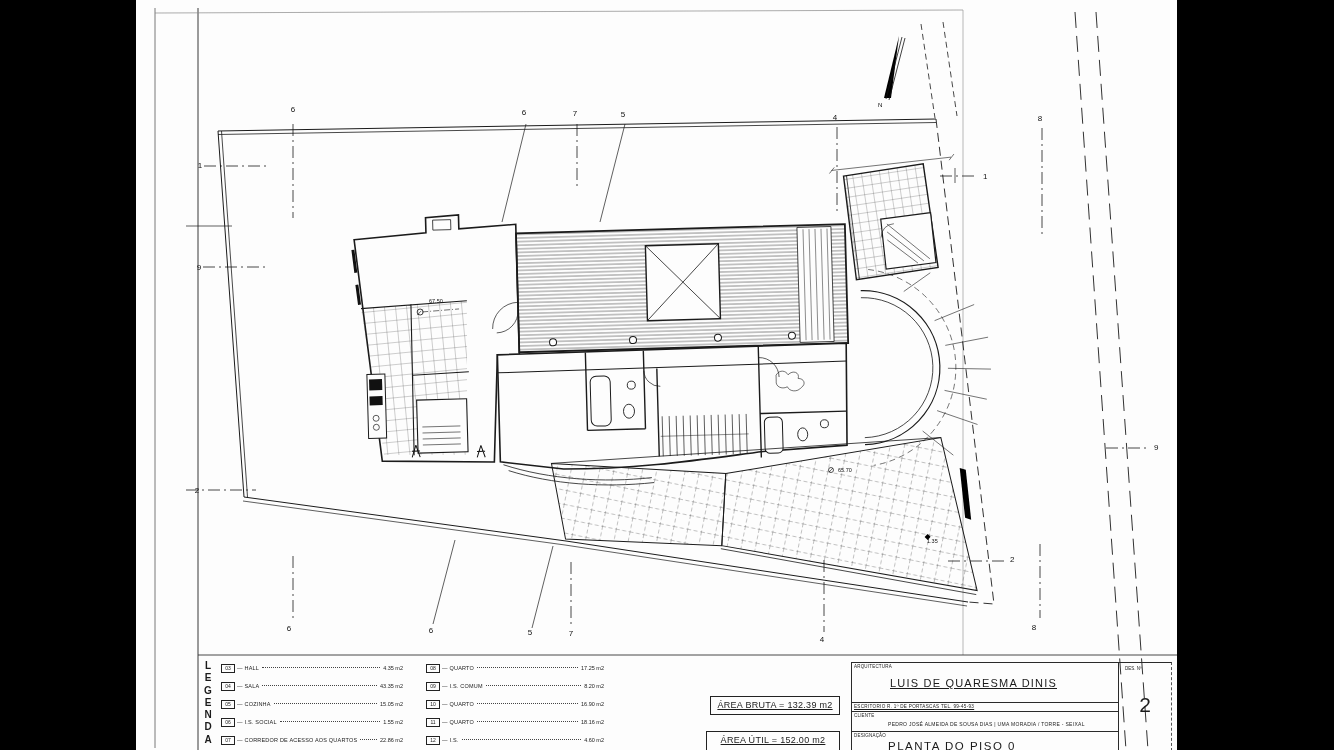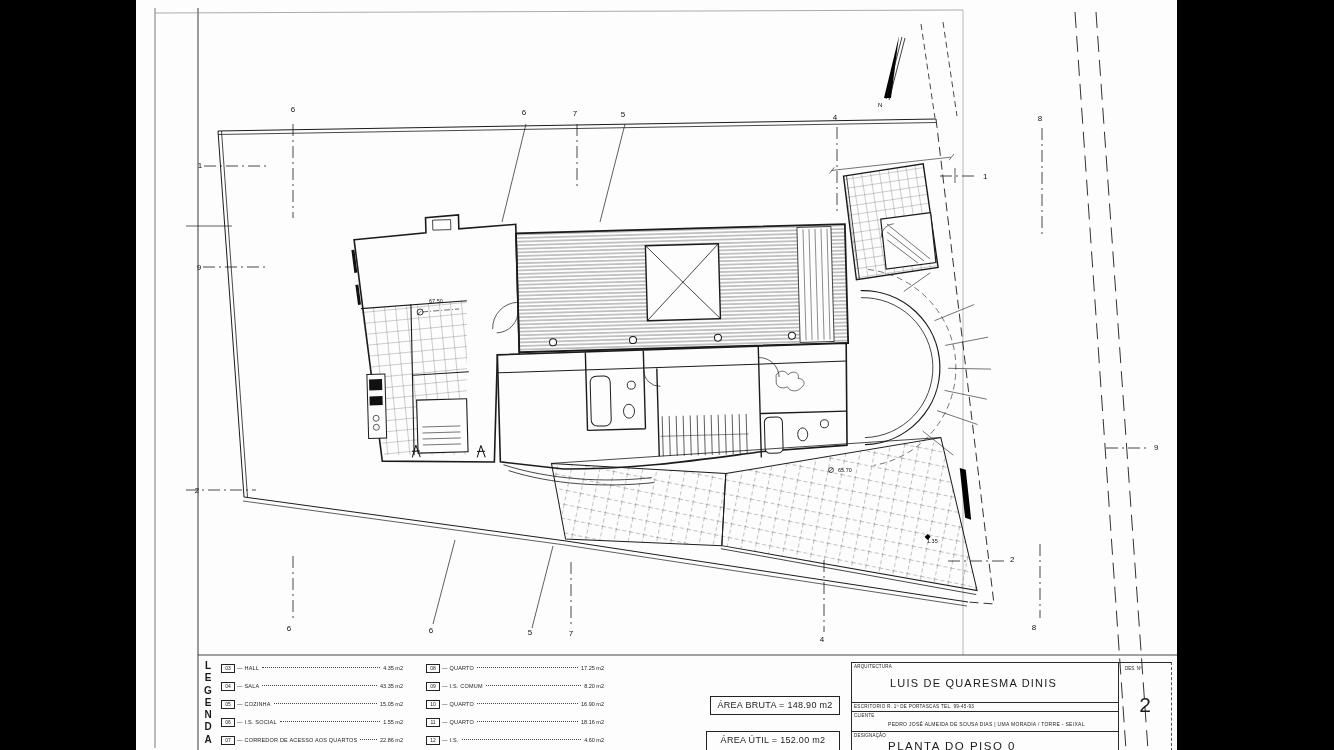--- a/index.html
+++ b/index.html
@@ -1,20 +1,20 @@
 <!DOCTYPE html>
 <html><head>
 <meta charset="utf-8">
 <style>
   html,body{margin:0;padding:0;background:#000;}
   #stage{position:relative;width:1334px;height:750px;background:#000;overflow:hidden;
          font-family:"Liberation Sans",sans-serif;color:#1b1b1b;}
   #paper{position:absolute;left:136px;top:0;width:1041px;height:750px;background:#fdfdfd;}
   #plansvg{position:absolute;left:0;top:0;width:1334px;height:750px;}
-  .abs{position:absolute;}
+  .abs{position:absolute;text-decoration:underline;}
   
   #legend-title{position:absolute;left:201px;top:660px;width:14px;font-size:10px;font-weight:bold;
                 line-height:12.3px;text-align:center;letter-spacing:0;}
   .leg-col{position:absolute;top:659px;}
   #leg-col-1{left:221px;width:182px;}
   #leg-col-2{left:426px;width:178px;}
   .leg-row{display:flex;align-items:center;height:18px;font-size:5.5px;}
   .leg-num{border:0.8px solid #222;width:12px;height:7px;line-height:7px;text-align:center;
            font-size:5px;flex:0 0 auto;}
   .leg-dash{margin:0 2px;flex:0 0 auto;}
@@ -292,21 +292,21 @@
     </div>
     <div class="leg-row">
       <span class="leg-num">12</span>
       <span class="leg-dash">—</span>
       <span class="leg-label">I.S.</span>
       <span class="leg-leader"></span>
       <span class="leg-area">4.60 m2</span>
     </div>
   </div>
 
-  <div id="area-bruta" class="abs">ÁREA BRUTA = 148.90 m2</div>
+  <div id="area-bruta" class="abs">ÁREA BRUTA = 132.39 m2</div>
   <div id="area-util" class="abs">ÁREA ÚTIL = 152.00 m2</div>
 
   <div id="titleblock" class="abs">
     <div class="tb-row" id="tb-arch-row">
       <span class="tb-label">ARQUITECTURA</span>
       <div id="tb-architect">LUIS DE QUARESMA DINIS</div>
     </div>
     <div id="tb-escritorio">ESCRITORIO   R. 1º DE  PORTASCAS   TEL. 99-45-93</div>
     <div class="tb-row" id="tb-client-row">
       <span class="tb-label">CLIENTE</span>

